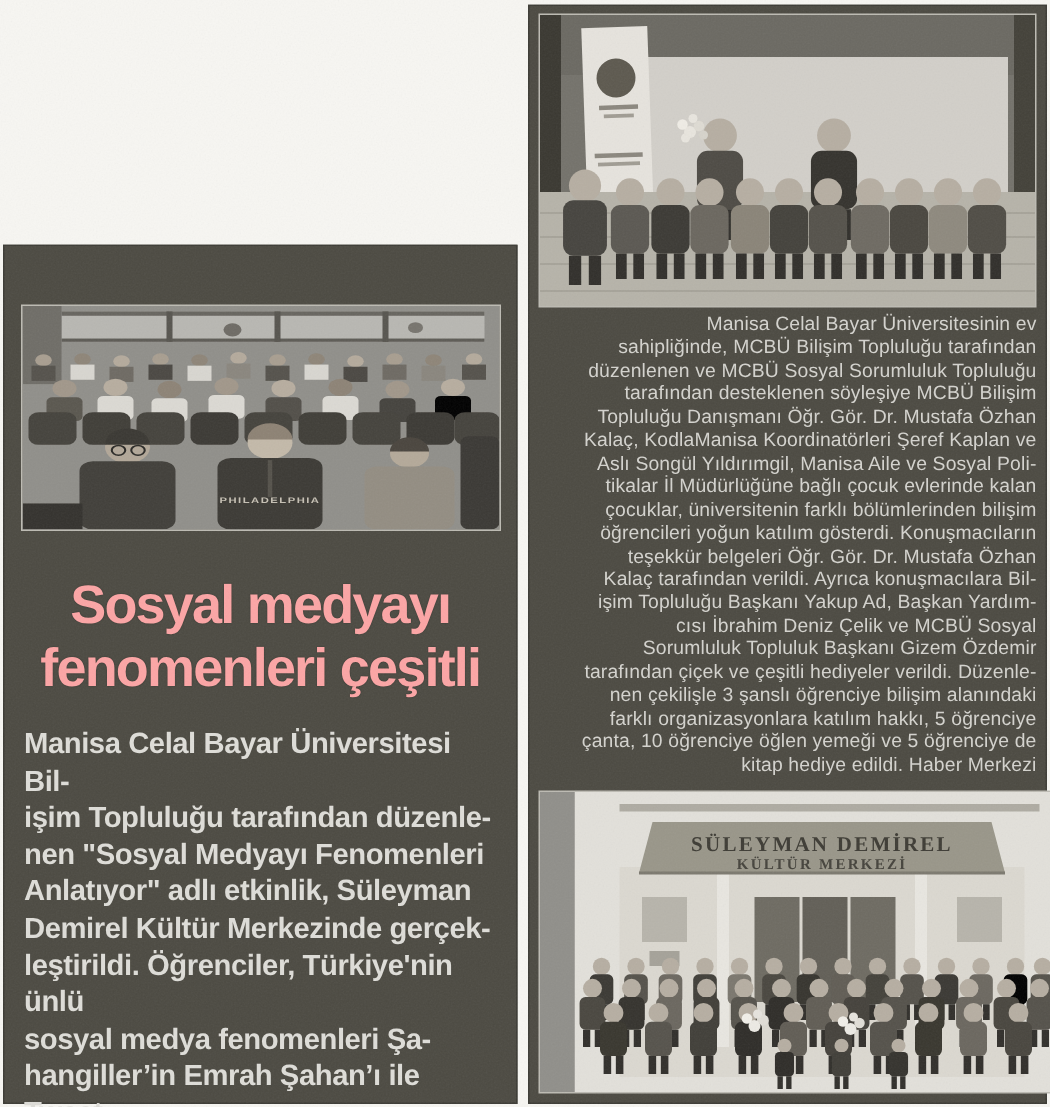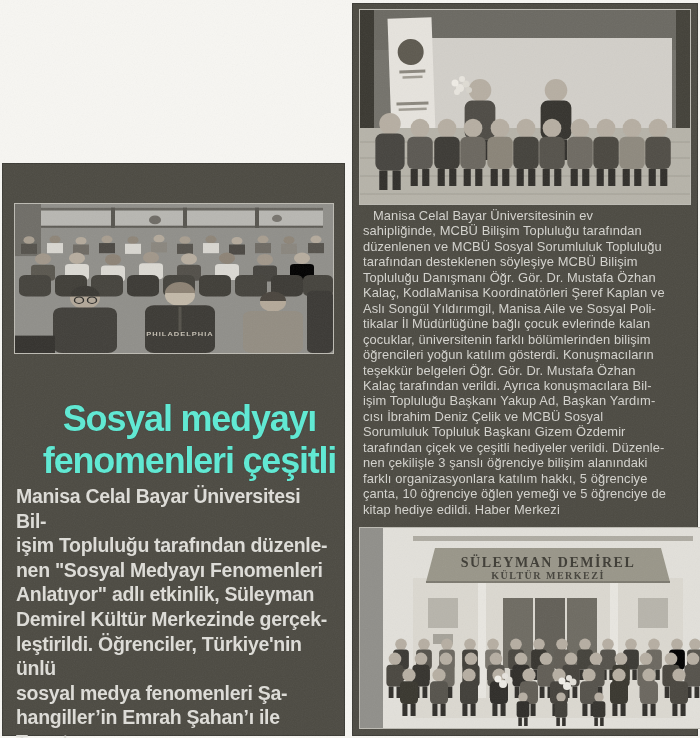--- a/index.html
+++ b/index.html
@@ -3,29 +3,29 @@
 <meta charset="utf-8">
 <style>
   html,body{margin:0;padding:0;}
   body{
     width:700px;height:738px;position:relative;overflow:hidden;
     background:#f7f6f2;
     font-family:"Liberation Sans", sans-serif;
   }
   .block{position:absolute;background:#4c4a42;box-shadow:0 0 0 1px #3c3b35 inset;}
   .left-article{left:2px;top:163px;width:343px;height:573px;}
-  .right-article{left:352px;top:3px;width:346px;height:733px;}
+  .right-article{left:352px;top:3px;width:346px;height:733px;text-align:right;}
   .photo{position:absolute;margin:0;background:#908f8a;outline:1px solid #bdbbb3;}
   .photo svg{display:block;width:100%;height:100%;}
   .photo1{left:13px;top:13px;width:318px;height:149px;margin-top:28px;}
   .photo2{left:8px;top:7px;width:330px;height:194px;}
   .photo3{left:8px;top:525px;width:330px;height:200px;padding-left:23px;}
   .headline{
-    position:absolute;top:219px;left:0;width:100%;margin:16px;
-    text-align:center;color:#5eead4;font-weight:bold;
+    position:absolute;top:219px;left:0;width:100%;margin:0;
+    text-align:center;color:#fca5a5;font-weight:bold;
     font-size:36px;line-height:42px;letter-spacing:-1.2px;
     text-shadow:0 0 1px rgba(0,0,0,.4);
   }
   .headline span{display:block;}
   .left-body{
     position:absolute;top:321px;left:14px;width:318px;margin:0;
     color:#deddd8;font-size:19.5px;font-weight:bold;line-height:24.6px;
     letter-spacing:-0.3px;white-space:pre-line;
   }
   .right-body{

